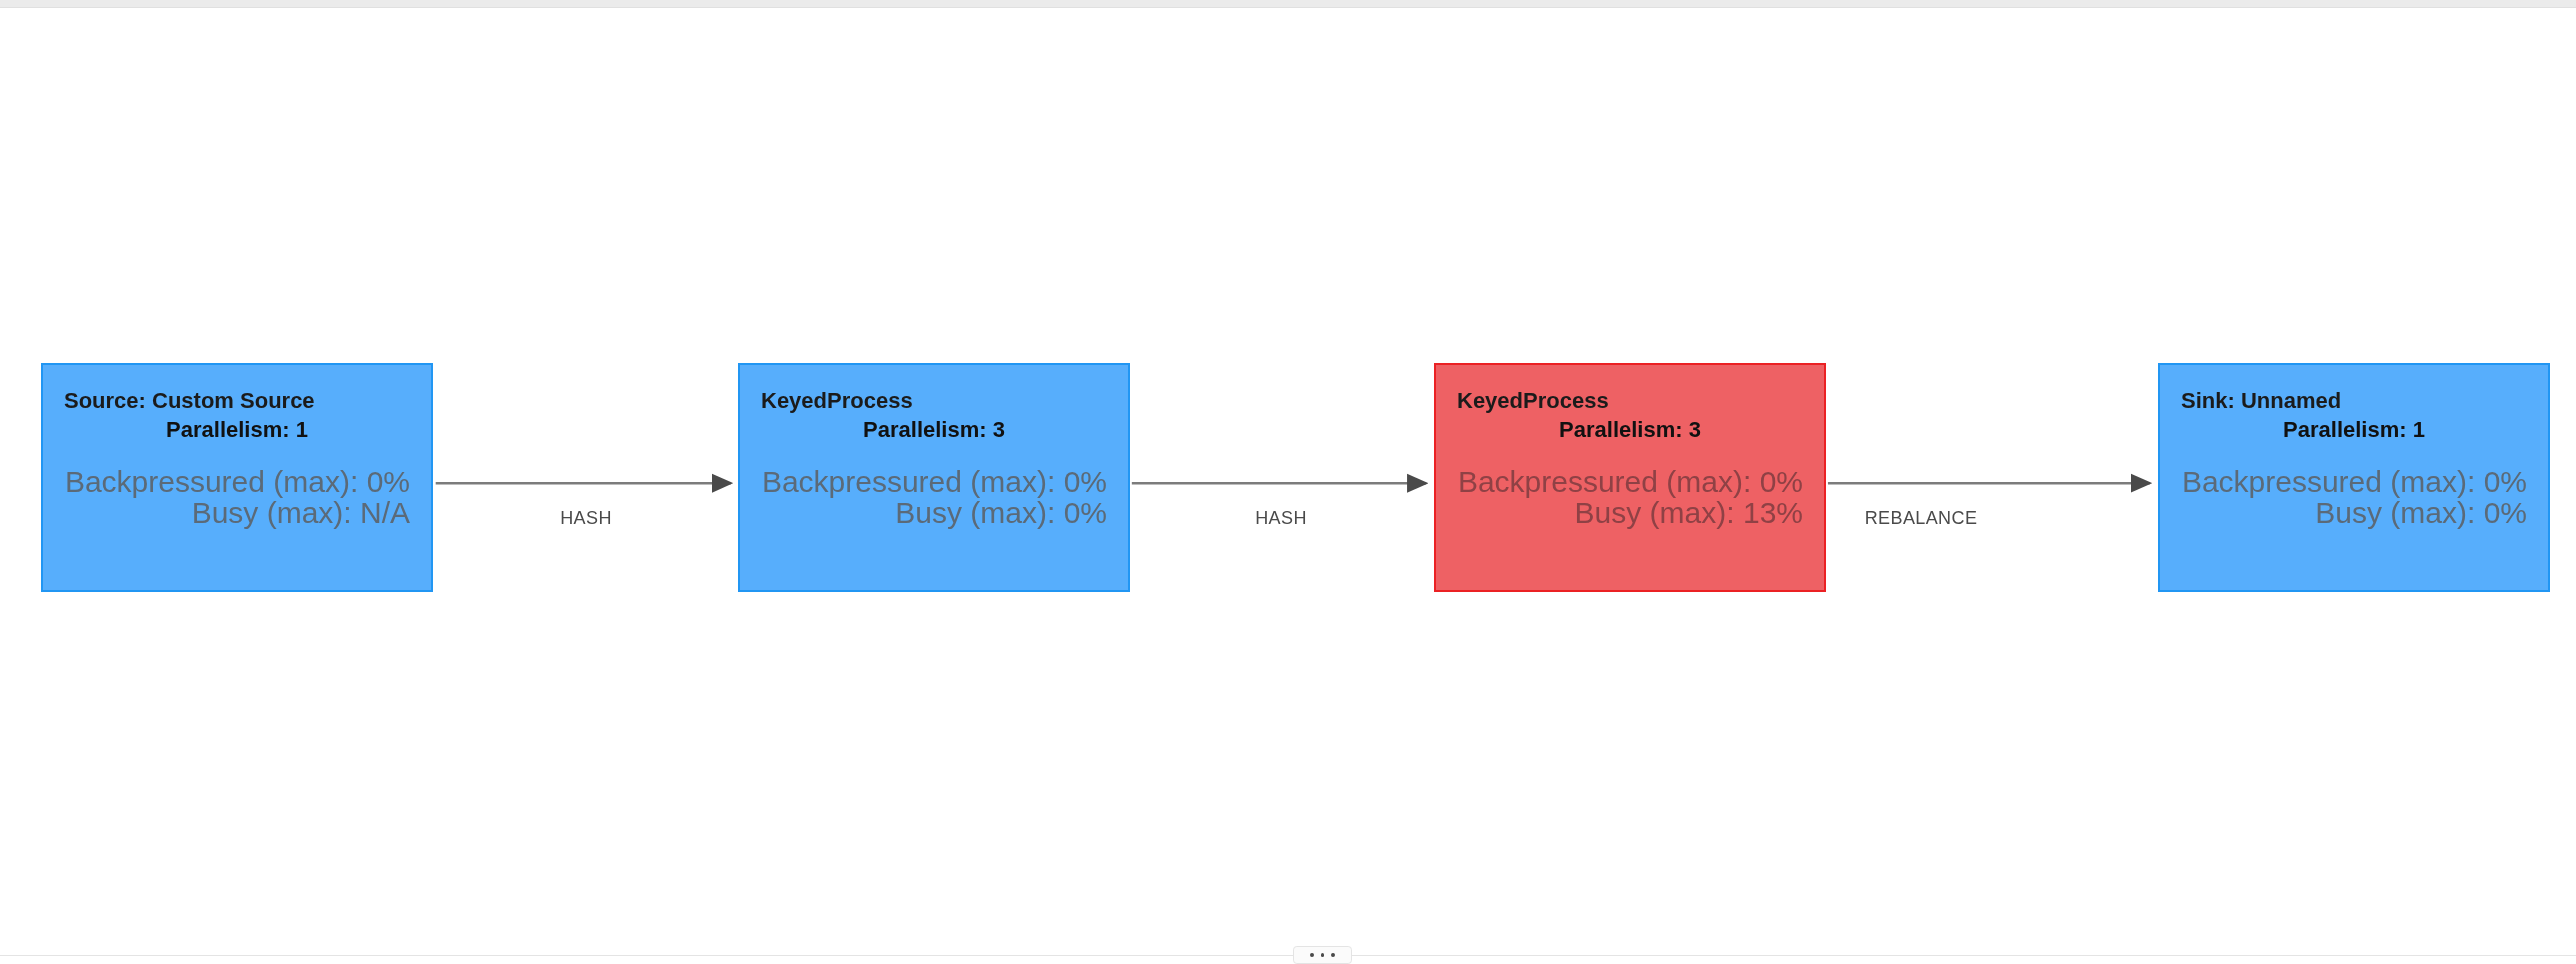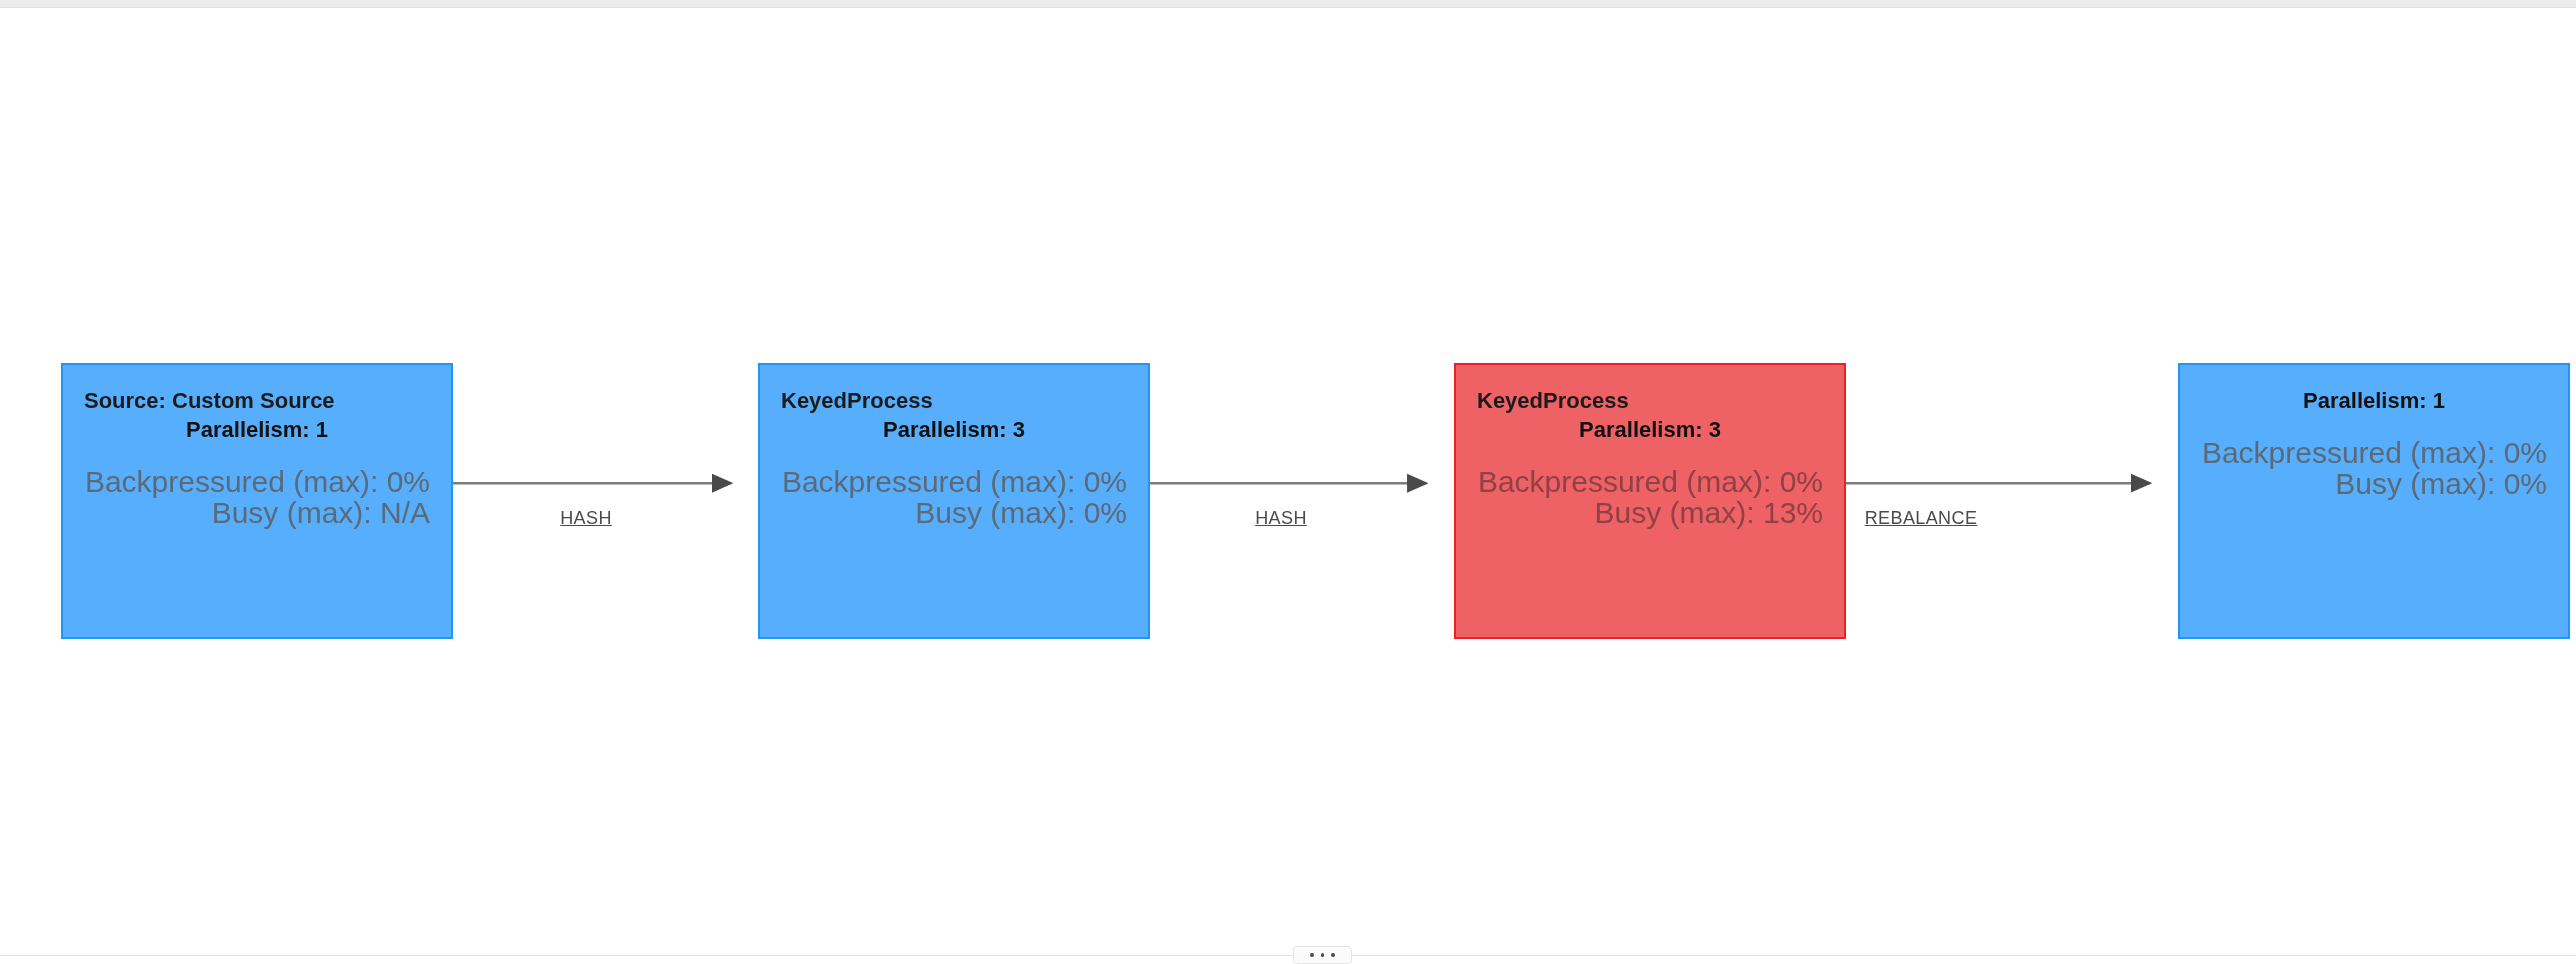--- a/index.html
+++ b/index.html
@@ -43,24 +43,23 @@
     height: 938px;
     pointer-events: none;
   }
 
   
   .node {
     position: absolute;
     box-sizing: border-box;
     top: 355px;              
     width: 392px;
-    height: 276px;
+    height: 229px;
     padding: 21px 21px 15px 21px;
     cursor: pointer;
-    margin-left: 20px;
   }
   .node.blue {
     background: #57aefc;
     border: 2.9px solid #2196f3;
   }
   .node.red {
     background: #ee6164;
     border: 2.9px solid #eb2124;
   }
 
@@ -102,21 +101,20 @@
   
   .edge-label {
     position: absolute;
     font-size: 18px;
     color: #4a4a4a;
     letter-spacing: 0.4px;
     white-space: nowrap;
     text-align: center;
     transform: translateX(-50%);
     cursor: default;
-    text-decoration: underline;
   }
   #edge-label-0 { left: 586px;  top: 500px; }
   #edge-label-1 { left: 1281px; top: 500px; }
   #edge-label-2 { left: 1921px; top: 500px; }
 
   
   #bottom-divider {
     position: absolute;
     left: 0;
     top: 946px;
@@ -203,20 +201,21 @@
   <div class="node red" id="node-2">
     <div class="node-title">KeyedProcess</div>
     <div class="node-parallelism">Parallelism: 3</div>
     <div class="node-metrics">
       <div class="node-metric">Backpressured (max): 0%</div>
       <div class="node-metric">Busy (max): 13%</div>
     </div>
   </div>
 
   <div class="node blue" id="node-3">
+    <div class="node-title">Sink: Unnamed</div>
     <div class="node-parallelism">Parallelism: 1</div>
     <div class="node-metrics">
       <div class="node-metric">Backpressured (max): 0%</div>
       <div class="node-metric">Busy (max): 0%</div>
     </div>
   </div>
 
 </div>
 
 <div id="bottom-divider">

